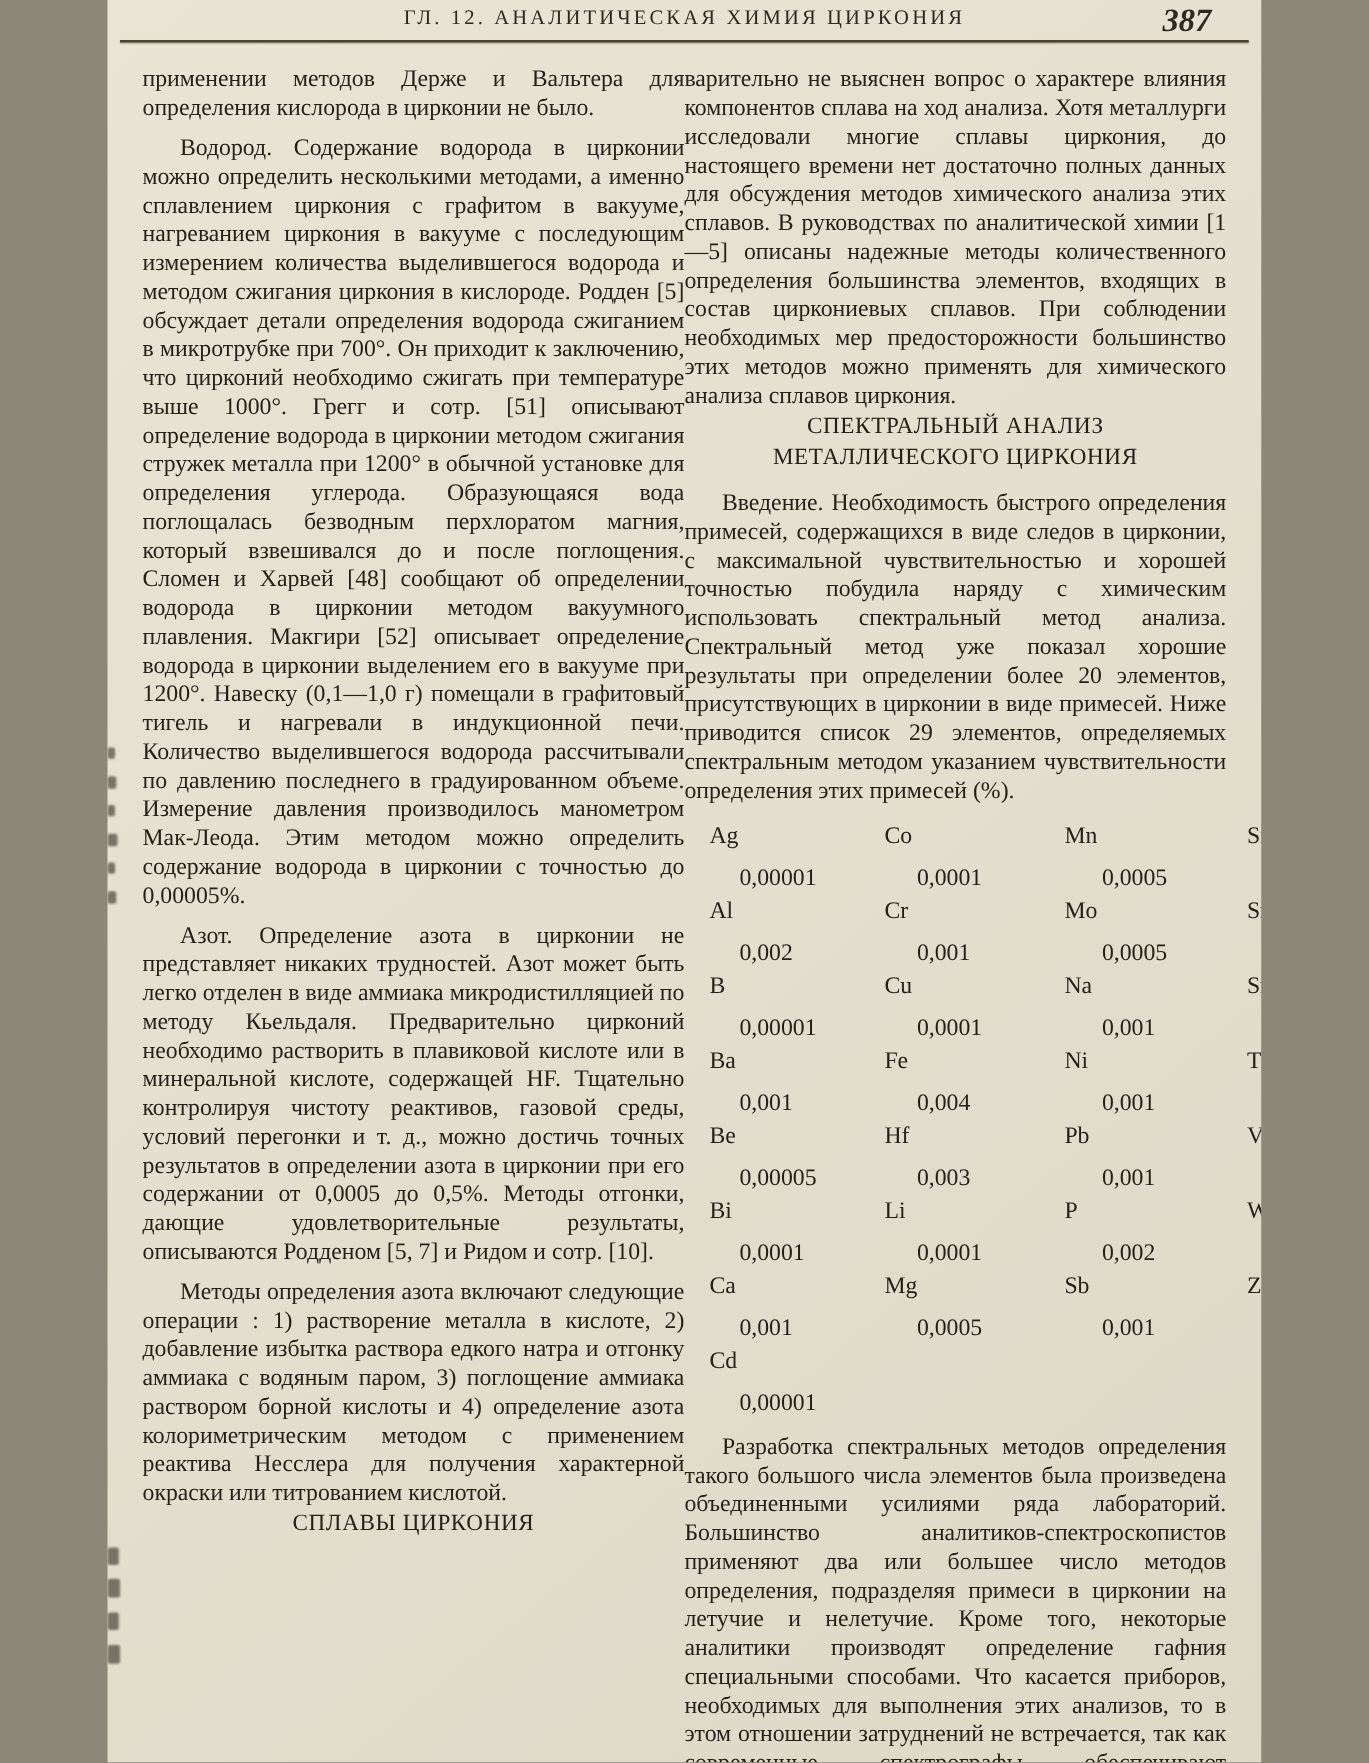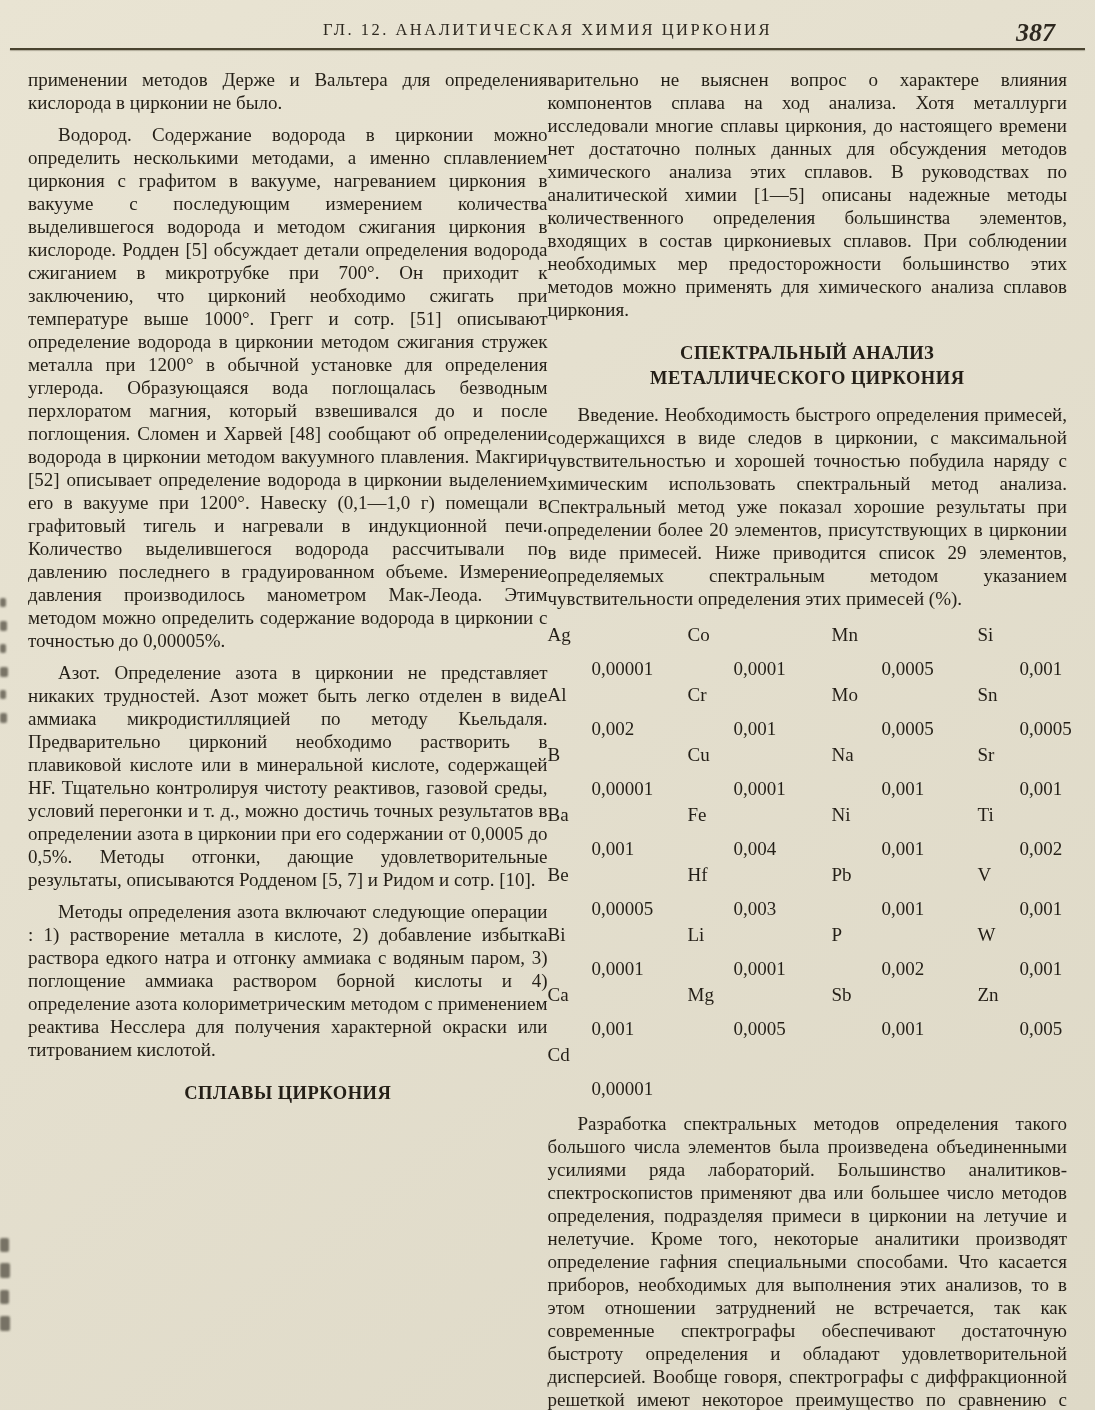--- a/index.html
+++ b/index.html
@@ -2,43 +2,42 @@
 <html><head>
 <meta charset="utf-8">
 <style>
   html,body{margin:0;padding:0;}
   body{
     background:#8d8779;
     font-family:"Liberation Serif","DejaVu Serif",serif;
   }
   .page{
     position:relative;
-    width:1095px;height:1410px;
+    width:923px;height:1410px;
     margin:0 auto;
     background:linear-gradient(140deg,#e9e4d3 0%,#e4dfce 45%,#ded9c7 100%);
     color:#27221a;
     overflow:hidden;
     box-sizing:border-box;
-    padding-top:16px;
   }
   .pg-header{position:relative;display:flex;align-items:baseline;padding:4px 30px 2px 30px;}
   .pg-header .running{flex:1;text-align:center;font-size:16.5px;letter-spacing:2.5px;color:#2e2920;}
   .pg-header .pageno{position:absolute;right:40px;top:2px;font-size:26px;font-weight:bold;color:#2e2920;font-style:italic;}
   .rule{height:2px;background:#49432f;margin:6px 10px 0 10px;box-shadow:0 1px 1px rgba(73,67,47,.35);}
   .columns{display:flex;padding:18px 28px 0 28px;}
   .col{flex:1;min-width:0;font-size:19px;line-height:23px;text-align:justify;color:#241f17;}
   p.para{margin:0;text-indent:30px;}
   p.para.noindent{text-indent:0;}
   p.para.sp{margin-top:9px;}
   .lead{font-weight:normal;}
-  .sect{font-size:18.5px;font-weight:bold;text-align:center;letter-spacing:.5px;line-height:25px;margin:20px 0 12px 0;text-indent:0;}
+  .sect{font-size:18.5px;font-weight:normal;text-align:center;letter-spacing:.5px;line-height:25px;margin:1px 0 12px 0;text-indent:0;}
   .sect .ln{display:block;}
   .el-table{margin:12px 0 10px 0;}
   .el-row{display:grid;grid-template-columns:44px 96px 46px 98px 50px 96px 42px auto;line-height:26px;font-size:19px;text-align:left;}
-  .el-sym{white-space:nowrap;}
+  .el-sym{white-space:nowrap;margin-left:20px;}
   .el-val{white-space:nowrap;margin-top:34px;}
   .artifact{position:absolute;left:0;background:rgba(54,48,37,.62);border-radius:2px;filter:blur(1px);}
 </style>
 </head>
 <body>
 
 <div class="page">
 
   <div class="artifact" style="top:598px;width:6px;height:9px;"></div>
   <div class="artifact" style="top:621px;width:7px;height:10px;"></div>

